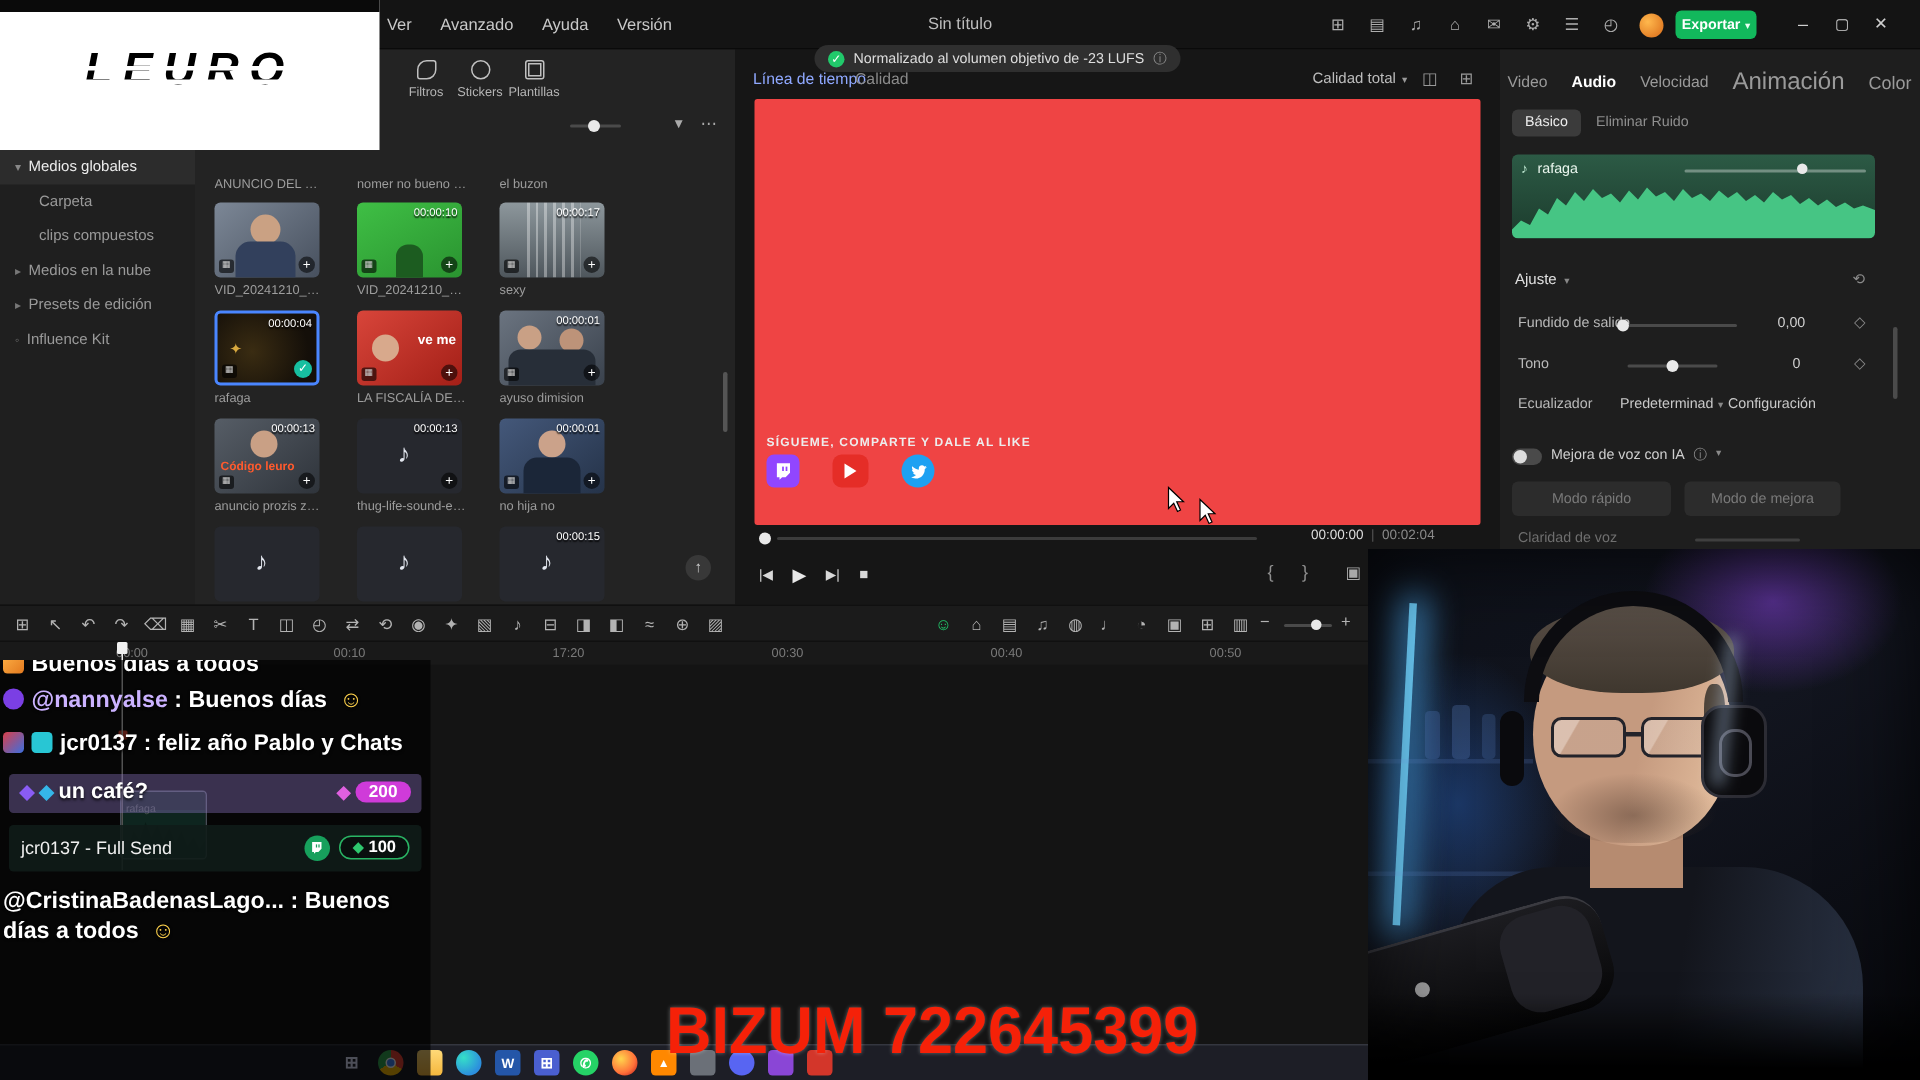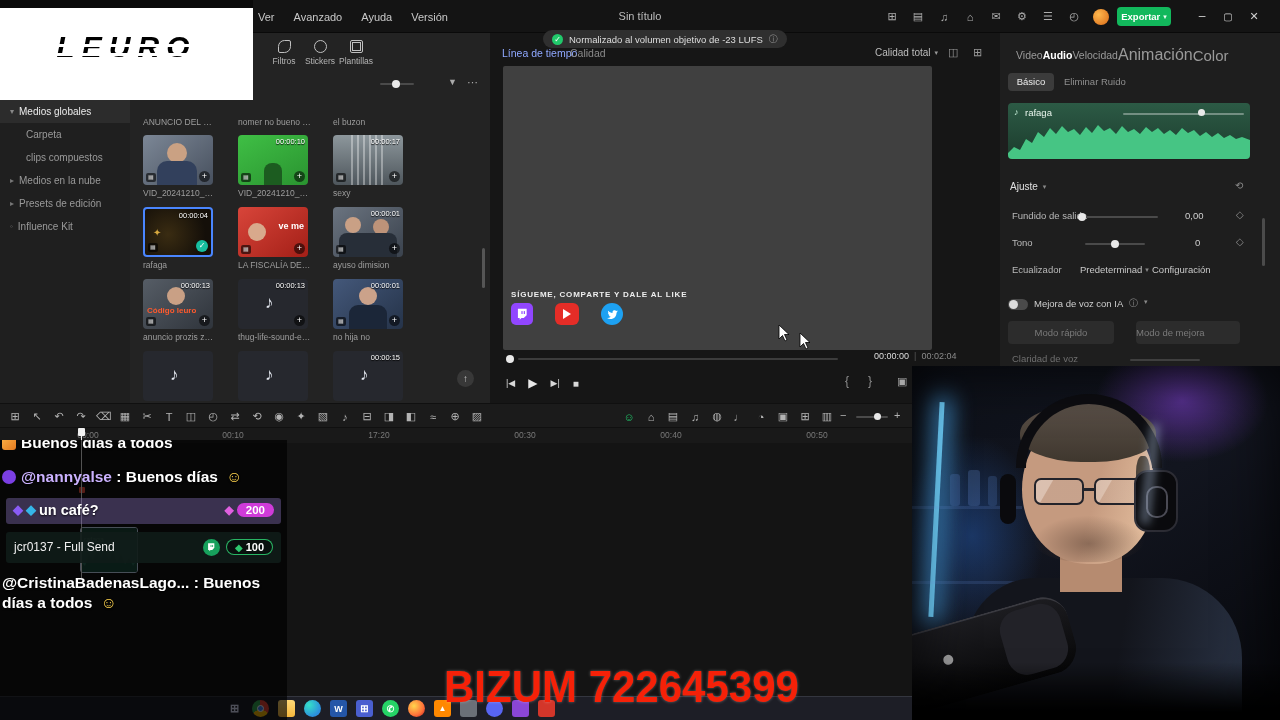--- a/index.html
+++ b/index.html
@@ -218,21 +218,21 @@
   <div class="a" style="left:490px;top:33px;width:510px;height:370px;background:#161616">
     <span class="a" style="left:12px;top:14px;font-size:10.5px;color:#8fa8ff">Línea de tiempo</span>
     <span class="a" style="left:80px;top:14px;font-size:10.5px;color:#8a8a8a">Calidad</span>
     <span class="a flex" style="left:385px;top:14px;gap:4px">
       <span style="font-size:10px;color:#bdbdbd">Calidad total</span>
       <span style="font-size:7px;color:#999">▾</span>
     </span>
     <span class="a" style="left:458px;top:13px;font-size:11px;color:#999">◫</span>
     <span class="a" style="left:483px;top:13px;font-size:11px;color:#999">⊞</span>
 
-    <div class="a" style="left:13px;top:33px;width:429px;height:284px;background:#404040;border-radius:2px;overflow:hidden">
+    <div class="a" style="left:13px;top:33px;width:484px;height:284px;background:#ef4444;border-radius:2px;overflow:hidden">
       <span class="a" style="left:8px;top:224px;font-size:8px;letter-spacing:.8px;color:#ededed;font-weight:bold">SÍGUEME, COMPARTE Y DALE AL LIKE</span>
       <div class="a flex" style="left:8px;top:237px;gap:22px">
         <span style="width:22px;height:22px;border-radius:5px;background:#9146FF;display:flex;align-items:center;justify-content:center">
           <svg width="14" height="14" viewBox="0 0 24 24">
               <path fill="#fff" d="M5 3h15v11l-5 5h-4l-3 3v-3H5z"></path>
               <rect x="11" y="7" width="2" height="5" fill="#9146FF"></rect>
               <rect x="15" y="7" width="2" height="5" fill="#9146FF"></rect>
             </svg>
         </span>
         <span style="width:24px;height:22px;border-radius:6px;background:#e52d27;display:flex;align-items:center;justify-content:center">
@@ -265,26 +265,26 @@
       <span style="font-size:12px;color:#e8e8e8">▶</span>
       <span style="font-size:9px;color:#d8d8d8">▶|</span>
       <span style="font-size:10px;color:#d8d8d8">■</span>
     </div>
     <span class="a" style="left:355px;top:341px;font-size:12px;color:#8f8f8f">{</span>
     <span class="a" style="left:378px;top:341px;font-size:12px;color:#8f8f8f">}</span>
     <span class="a" style="left:407px;top:342px;font-size:11px;color:#a8a8a8">▣</span>
   </div>
 
   <div class="a" style="left:1000px;top:33px;width:280px;height:333px;background:#1e1e1e;overflow:hidden">
-    <div class="a flex" style="left:16px;top:13px;">
+    <div class="a flex" style="left:5px;top:13px;gap:16px">
       <span style="font-size:10.5px;color:#9a9a9a">Video</span>
       <span style="font-size:10.5px;color:#fff;font-weight:bold">Audio</span>
       <span style="font-size:10.5px;color:#9a9a9a">Velocidad</span>
       <span style="font-size:16px;color:#9a9a9a">Animación</span>
-      <span style="font-size:15px;color:#9a9a9a">Color</span>
+      <span style="font-size:12px;color:#9a9a9a">Color</span>
     </div>
     <div class="a" style="left:8px;top:40px;width:46px;height:18px;background:#3b3b3b;border-radius:4px;text-align:center;line-height:18px;font-size:9.5px;color:#ededed">Básico</div>
     <span class="a" style="left:64px;top:40px;height:18px;line-height:18px;font-size:9.5px;color:#8f8f8f">Eliminar Ruido</span>
 
     <div class="a" style="left:8px;top:70px;width:242px;height:56px;border-radius:4px;background:linear-gradient(180deg,#2c5a45,#1c3c2d);overflow:hidden">
       <span class="a" style="left:6px;top:4px;font-size:9px;color:#bfe8d2">♪</span>
       <span class="a" style="left:17px;top:4px;font-size:9.5px;color:#eaf6ee">rafaga</span>
       <div class="sline" style="left:115px;top:10px;width:121px;background:rgba(255,255,255,.35);height:1.5px"></div>
       <span class="knob" style="left:190px;top:6px;width:7px;height:7px"></span>
       <svg class="a" style="left:0;top:20px" width="242" height="36" viewBox="0 0 242 36">
@@ -318,21 +318,21 @@
     <span class="a" style="left:152px;top:231px;font-size:9.5px;color:#c9c9c9">Configuración</span>
 
     <div class="a" style="left:8px;top:266px;width:20px;height:11px;background:#4a4a4a;border-radius:6px">
       <span style="position:absolute;left:1px;top:1px;width:9px;height:9px;border-radius:50%;background:#ddd"></span>
     </div>
     <span class="a ilabel" style="left:34px;top:265px;color:#cfcfcf">Mejora de voz con IA</span>
     <span class="a" style="left:129px;top:264px;font-size:9px;color:#8a8a8a">ⓘ</span>
     <span class="a" style="left:144px;top:265px;font-size:7px;color:#8a8a8a">▾</span>
 
     <div class="a" style="left:8px;top:288px;width:106px;height:23px;background:#2c2c2c;border-radius:4px;text-align:center;line-height:23px;font-size:9.5px;color:#7a7a7a">Modo rápido</div>
-    <div class="a" style="left:136px;top:288px;width:104px;height:23px;background:#2c2c2c;border-radius:4px;line-height:23px;font-size:9.5px;color:#7a7a7a">Modo de mejora</div>
+    <div class="a" style="left:123px;top:288px;width:104px;height:23px;background:#2c2c2c;border-radius:4px;text-align:center;line-height:23px;font-size:9.5px;color:#7a7a7a">Modo de mejora</div>
 
     <span class="a ilabel" style="left:12px;top:320px;color:#6f6f6f">Claridad de voz</span>
     <div class="sline" style="left:130px;top:326px;width:70px;background:#3f3f3f"></div>
     <div class="a" style="left:262px;top:185px;width:3px;height:48px;background:#4b4b4b;border-radius:2px"></div>
   </div>
 
   <div class="a" style="left:0;top:403px;width:1280px;height:25px;background:#1b1b1b;border-top:1px solid #101010;border-bottom:1px solid #101010">
     <div class="a flex" style="left:8px;top:0;height:25px;gap:8px">
       <span class="ti">⊞</span>
       <span class="ti">↖</span>
@@ -432,23 +432,26 @@
     <span class="tbi" style="border-radius:50%;background:#5865f2"></span>
     <span class="tbi" style="background:#8a46d6"></span>
     <span class="tbi" style="background:#d3362a"></span>
   </div>
 </div>
 
 <div class="a" style="left:0;top:440px;width:287px;height:280px;background:rgba(0,0,0,.66);overflow:hidden;z-index:6">
   <div class="chat-msg" style="margin-top:-9px">
     <span class="badge16" style="background:linear-gradient(135deg,#ffb347,#e2791f)"></span><span>Buenos días a todos</span>
   </div>
-  <div class="chat-msg" style="margin-top:10px">
+  <div class="chat-msg" style="margin-top:0">
     <span class="badge16" style="background:#7b3fe4;border-radius:50%"></span><span style="color:#cbb2ff">@nannyalse</span><span> : </span><span>Buenos días</span>
     <span style="color:#ffd34d;margin-left:4px">☺</span>
+  </div>
+  <div class="chat-msg" style="margin-top:4px;white-space:nowrap;font-size:15px">
+    <span class="badge16" style="background:linear-gradient(135deg,#d9404a,#3b6fe0)"></span><span class="badge16" style="background:#28c6d4"></span><span>jcr0137</span><span> : </span><span>feliz año Pablo y Chats</span>
   </div>
 
   <div style="margin:8px 6px 0 6px;background:rgba(145,120,200,.38);border-radius:3px;overflow:hidden">
     <div class="flex" style="padding:4px 7px 6px 7px">
       <span class="gem" style="color:#8a5cf5;font-size:13px">◆</span>
       <span class="gem" style="color:#35b6e8;font-size:13px">◆</span>
       <span style="font-size:14.5px;font-weight:bold;color:#fff;text-shadow:0 1px 2px rgba(0,0,0,.8)">un café?</span>
       <span style="margin-left:auto" class="flex">
         <span class="gem" style="color:#e060e0;font-size:12px">◆</span>
         <span class="pill" style="background:#cf3bd9">200</span>

